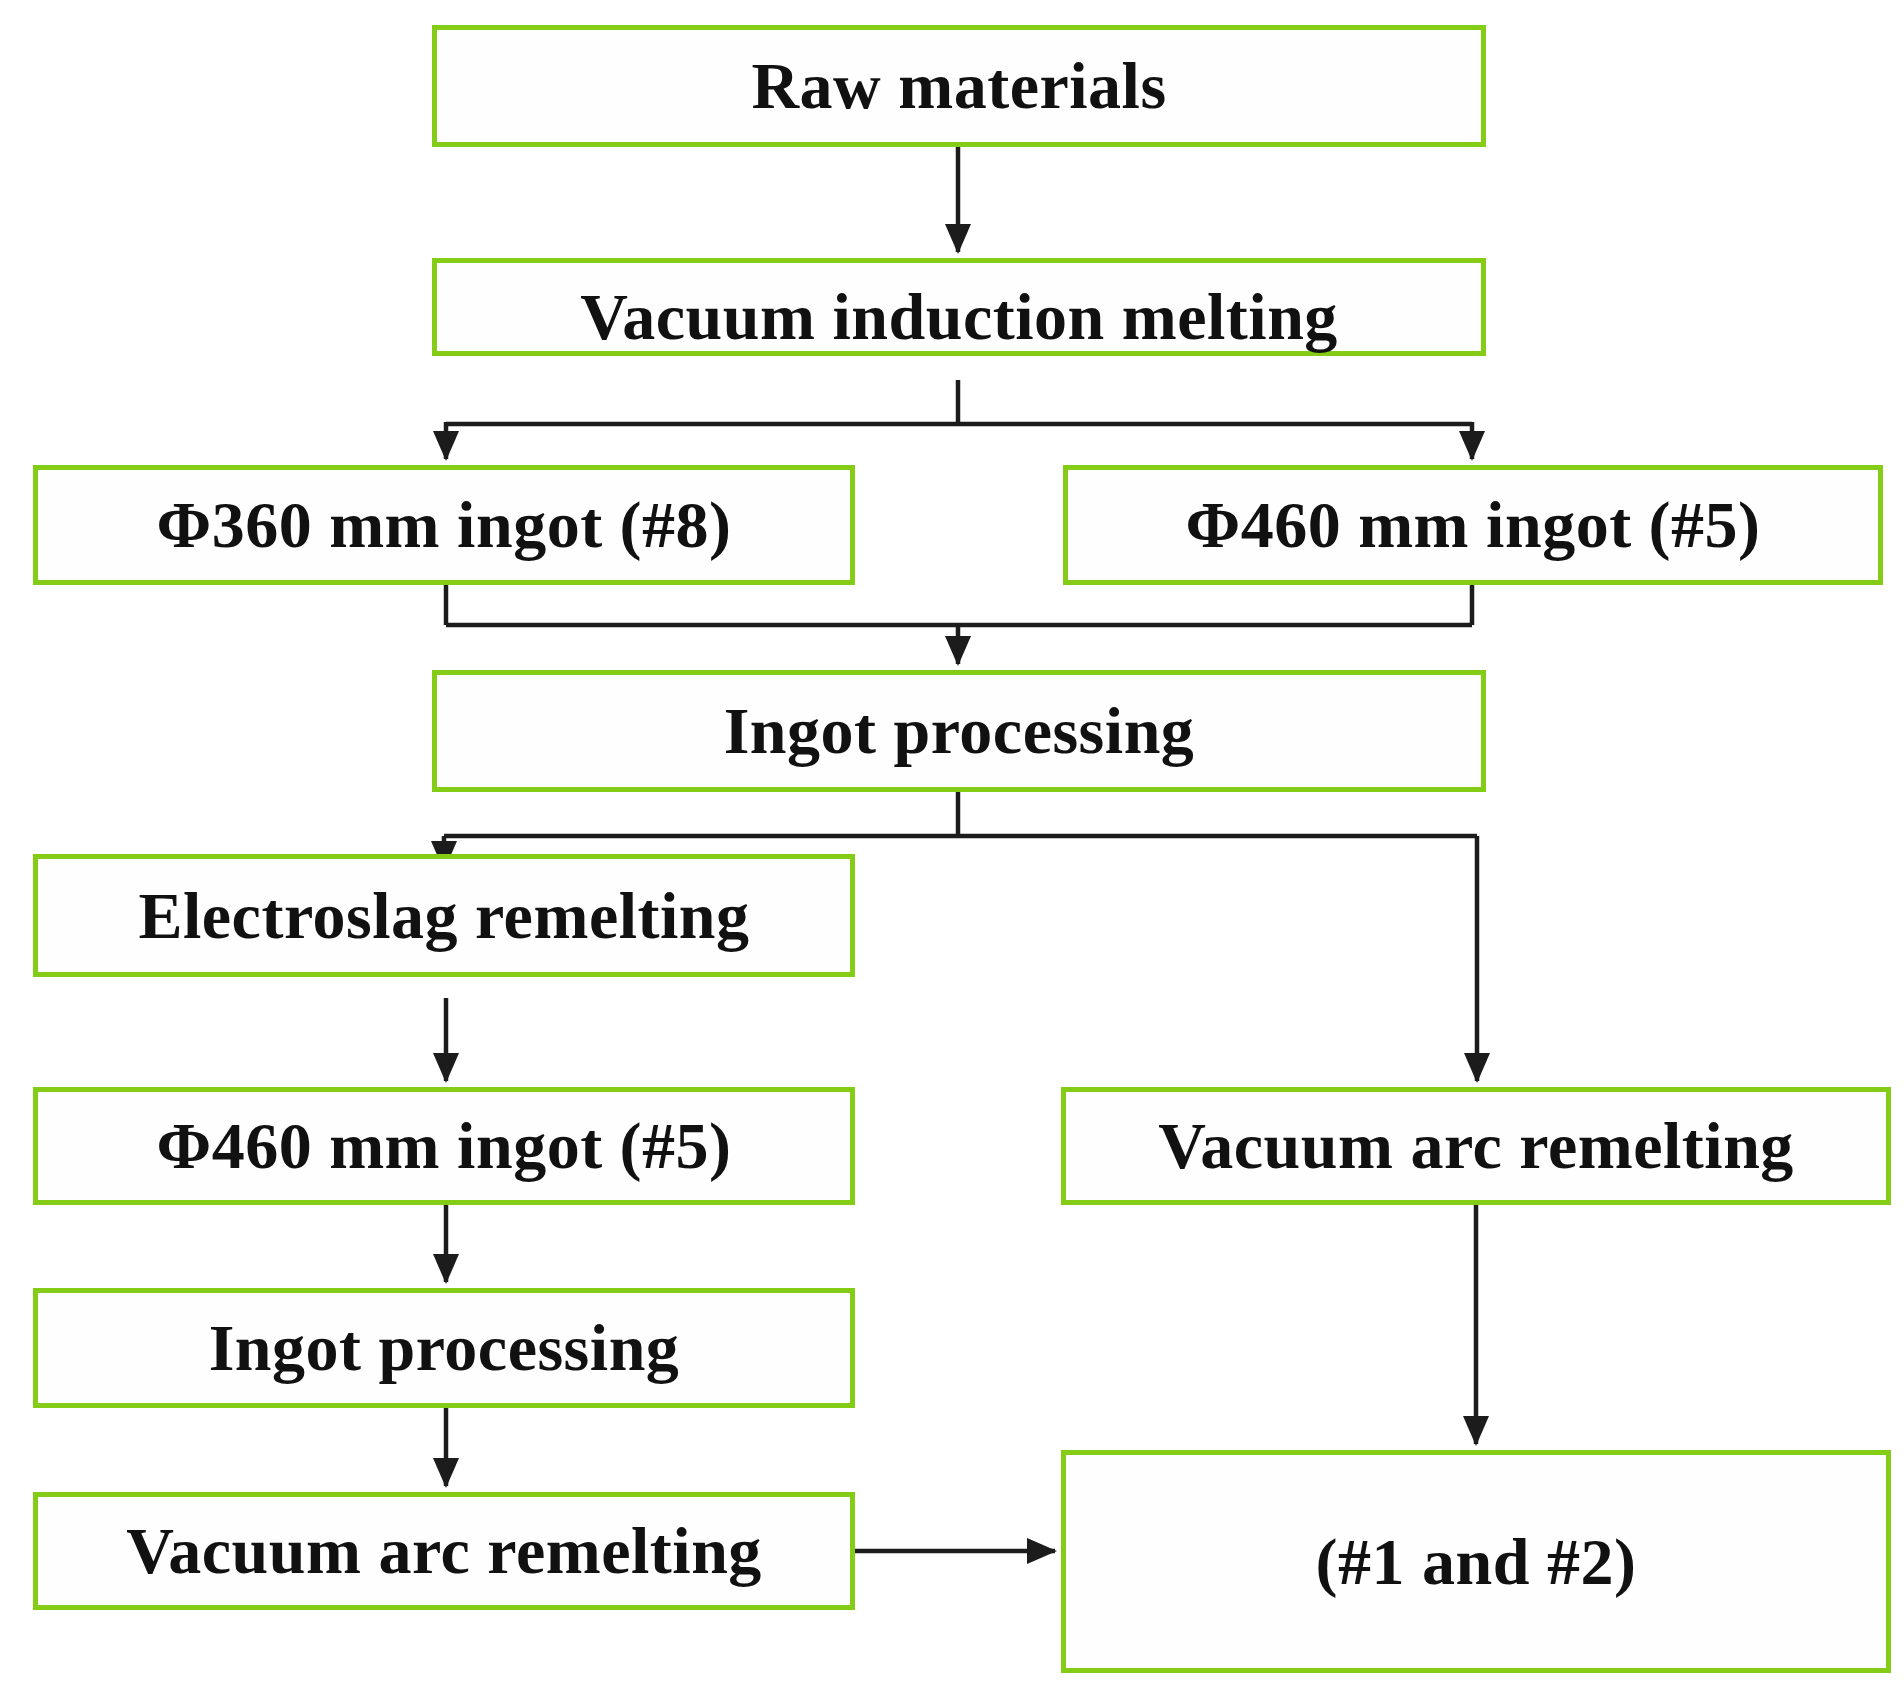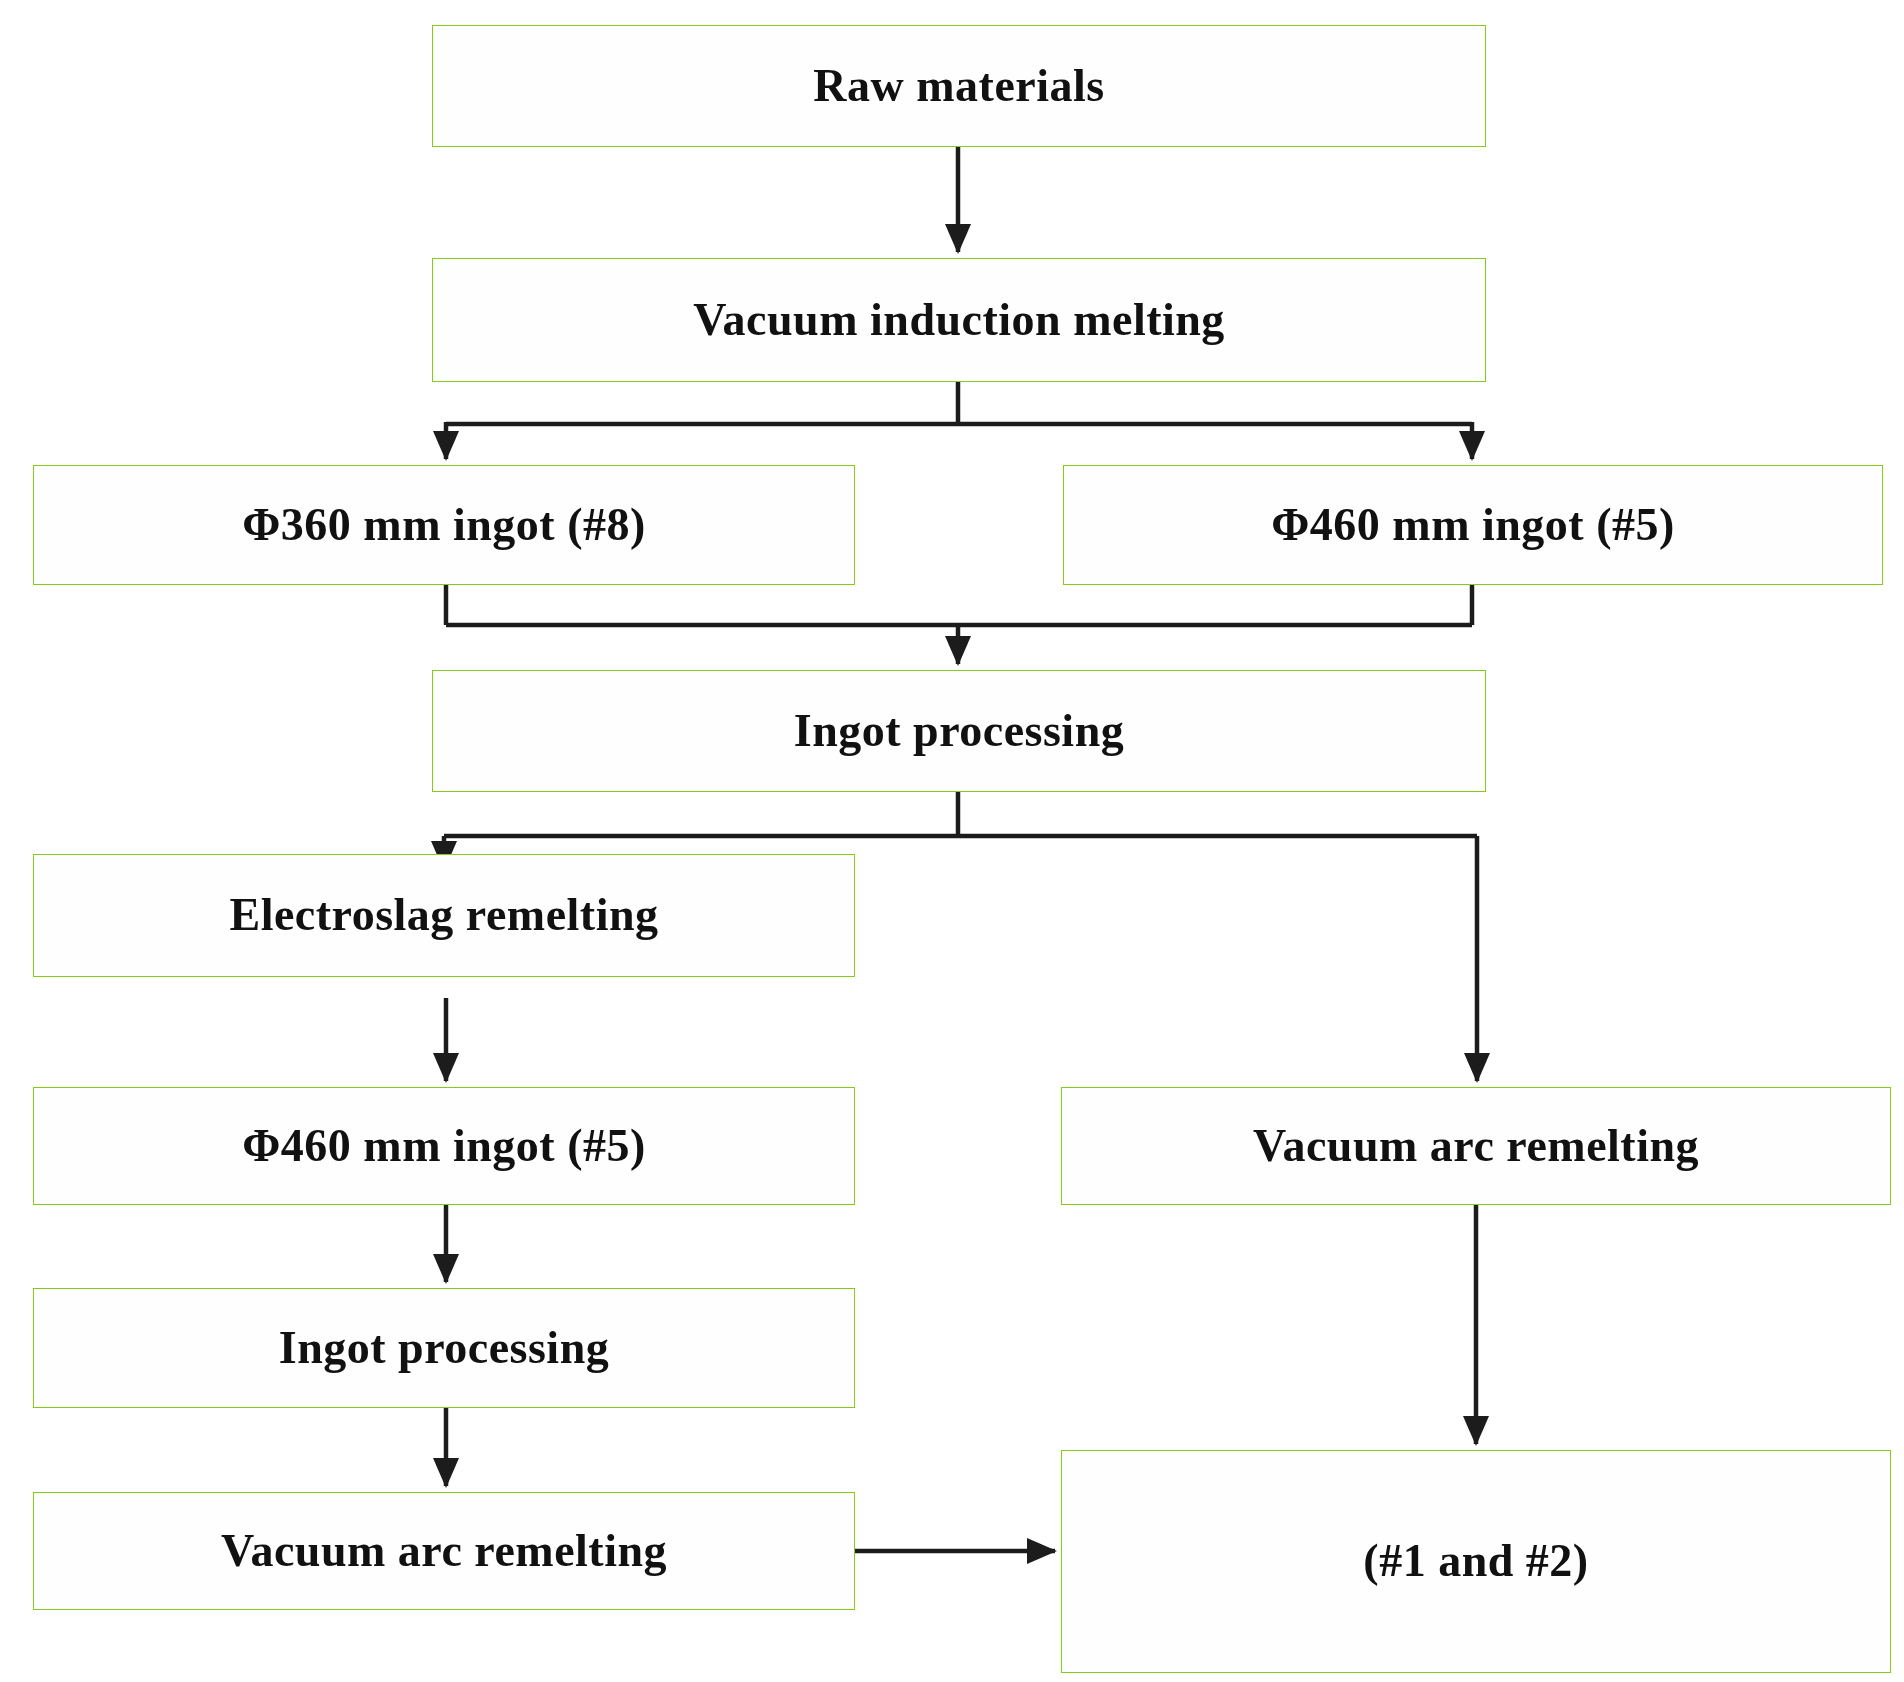--- a/index.html
+++ b/index.html
@@ -15,34 +15,34 @@
   }
   #connector-layer path{
     fill:none;
     stroke:#1c1c1c;
     stroke-width:4.5;
   }
   .node{
     position:absolute;
     box-sizing:border-box;
     background:#fefefe;
-    border:1px solid #84cc16;
+    border:5px solid #84cc16;
     display:flex;
     align-items:center;
     justify-content:center;
     text-align:center;
     font-weight:bold;
-    font-size:46px;
+    font-size:66px;
     color:#111111;
     letter-spacing:0.5px;
     line-height:1.05;
   }
   .node .lbl{display:block;}
   #n-raw   {left:432px;  top:25px;   width:1054px; height:122px;}
-  #n-vim   {left:432px;  top:258px;  width:1054px; height:124px;}
+  #n-vim   {left:432px;  top:258px;  width:1054px; height:98px;align-items:flex-end;}
   #n-i360  {left:33px;   top:465px;  width:822px;  height:120px;}
   #n-i460a {left:1063px; top:465px;  width:820px;  height:120px;}
   #n-proc1 {left:432px;  top:670px;  width:1054px; height:122px;}
   #n-esr   {left:33px;   top:854px;  width:822px;  height:123px;}
   #n-i460b {left:33px;   top:1087px; width:822px;  height:118px;}
   #n-proc2 {left:33px;   top:1288px; width:822px;  height:120px;}
   #n-varL  {left:33px;   top:1492px; width:822px;  height:118px;}
   #n-varR  {left:1061px; top:1087px; width:830px;  height:118px;}
   #n-final {left:1061px; top:1450px; width:830px;  height:223px; flex-direction:column;}
 </style>

